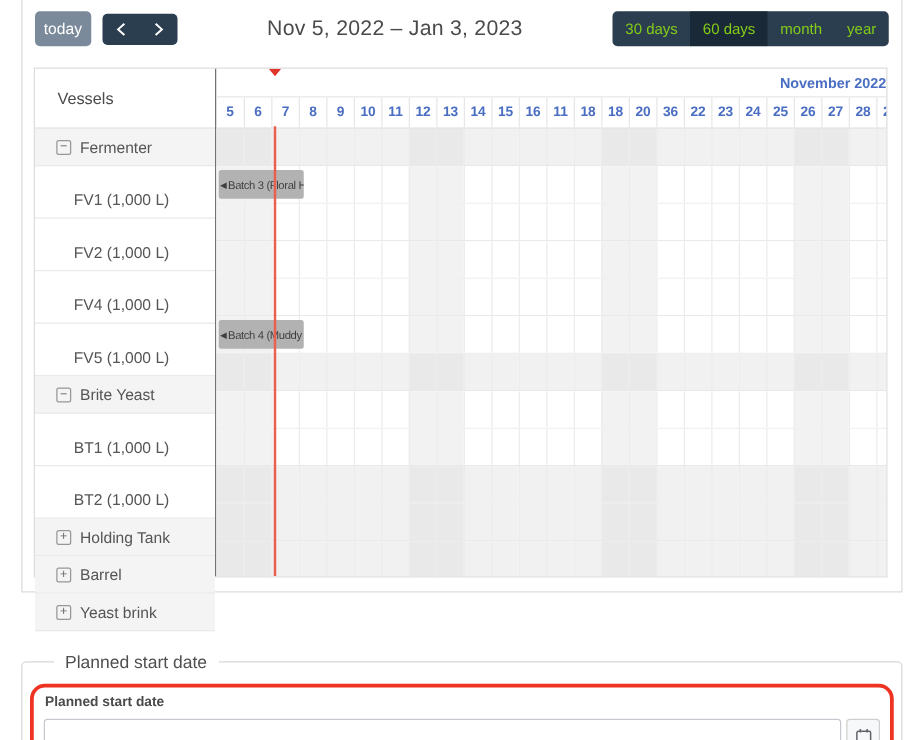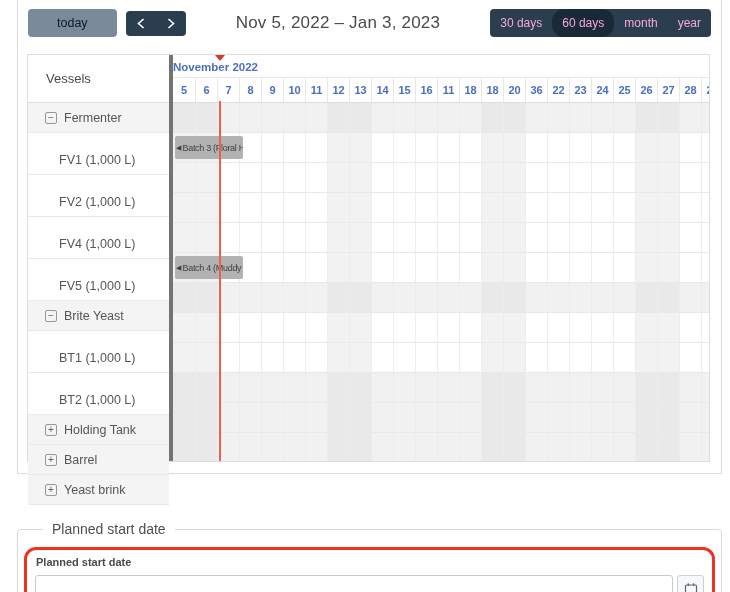--- a/index.html
+++ b/index.html
@@ -4,45 +4,45 @@
 <style>
   * { box-sizing: border-box; margin: 0; padding: 0; }
   html,body { width:730px; height:592px; background:#fff; overflow:hidden;
     font-family:"Liberation Sans", sans-serif; }
 
   
   .gantt-wrap { position:absolute; left:17px; top:-2px; width:705px; height:476px;
     border:1px solid #dcdcdc; background:#fff; }
 
   .toolbar { display:flex; align-items:center; padding:10px 10px 0 10px; height:38px; }
-  .btn-today { background:#7b8a9b; color:#0f172a; font-size:12.5px; border:none;
-    border-radius:4px; padding:7px 29px; cursor:pointer; }
+  .btn-today { background:#7b8a9b; color:#ffffff; font-size:12.5px; border:none;
+    border-radius:4px; padding:7px 7px; cursor:pointer; }
   .nav-group { display:flex; background:#2b3e50; border-radius:4px; margin-left:9px; }
   .nav-btn { color:#fff; border:none; background:transparent; font-size:12px;
     padding:7px 11px; cursor:pointer; display:flex; align-items:center; }
   .title { flex:1; text-align:center; font-size:17px; color:#4a4a4a; letter-spacing:.2px; }
   .view-group { display:flex; background:#2b3e50; border-radius:4px; overflow:hidden; }
-  .viewbtn { color:#f9a8d4; font-size:12px; padding:7px 10px; cursor:pointer; white-space:nowrap;border-radius:12px; }
+  .viewbtn { color:#84cc16; font-size:12px; padding:7px 10px; cursor:pointer; white-space:nowrap; }
   .viewbtn.sel { background:#1a2938; }
 
   
   .table { position:absolute; left:9px; top:55px; width:683px; height:408px;
     border:1px solid #ddd; display:flex; background:#fff; }
-  .lpanel { width:145px; border-right:4px solid #737373; flex:none; }
+  .lpanel { width:145px; border-right:1px solid #737373; flex:none; }
   .lhead { height:48px; border-bottom:1px solid #ddd; display:flex; align-items:center;
     padding-left:18px; font-size:13px; color:#4a4a4a; }
   .lrow { height:30px; border-bottom:1px solid #e9e9e9; display:flex; align-items:center;
     font-size:12.5px; color:#555; background:#fff; }
   .lrow.group { background:#f4f4f4; padding-left:17px; }
   .lrow.vessel { padding-left:31px;margin-top:12px; }
   .tog { width:12px; height:12px; border:1px solid #979797; border-radius:2px; margin-right:7px;
     font-size:10px; line-height:10px; color:#666; text-align:center; flex:none; cursor:pointer; }
 
   .grid { position:relative; flex:1; overflow:hidden; }
-  .month-row { height:23px; border-bottom:1px solid #e7e7e7; text-align:left;
+  .month-row { height:23px; border-bottom:1px solid #e7e7e7; text-align:right;
     font-size:11.5px; font-weight:bold; color:#4a6ec1; line-height:25px; }
   .day-row { height:25px; border-bottom:1px solid #ddd; display:flex; }
   .daycell { width:22px; flex:none; text-align:center; font-size:11px; font-weight:bold;
     color:#4a6ec1; line-height:25px; border-left:1px solid #e7e7e7; }
   .daycell.first { border-left:none; }
   .grow { position:relative; height:30px; border-bottom:1px solid #e9e9e9; display:flex; }
   .cell { width:22px; flex:none; height:100%; border-left:1px solid #ececec; background:#fff; }
   .cell.first { border-left:none; }
   .cell.wk { background:#f2f2f2; }
   .grow.group .cell { background:#f1f1f1; }

